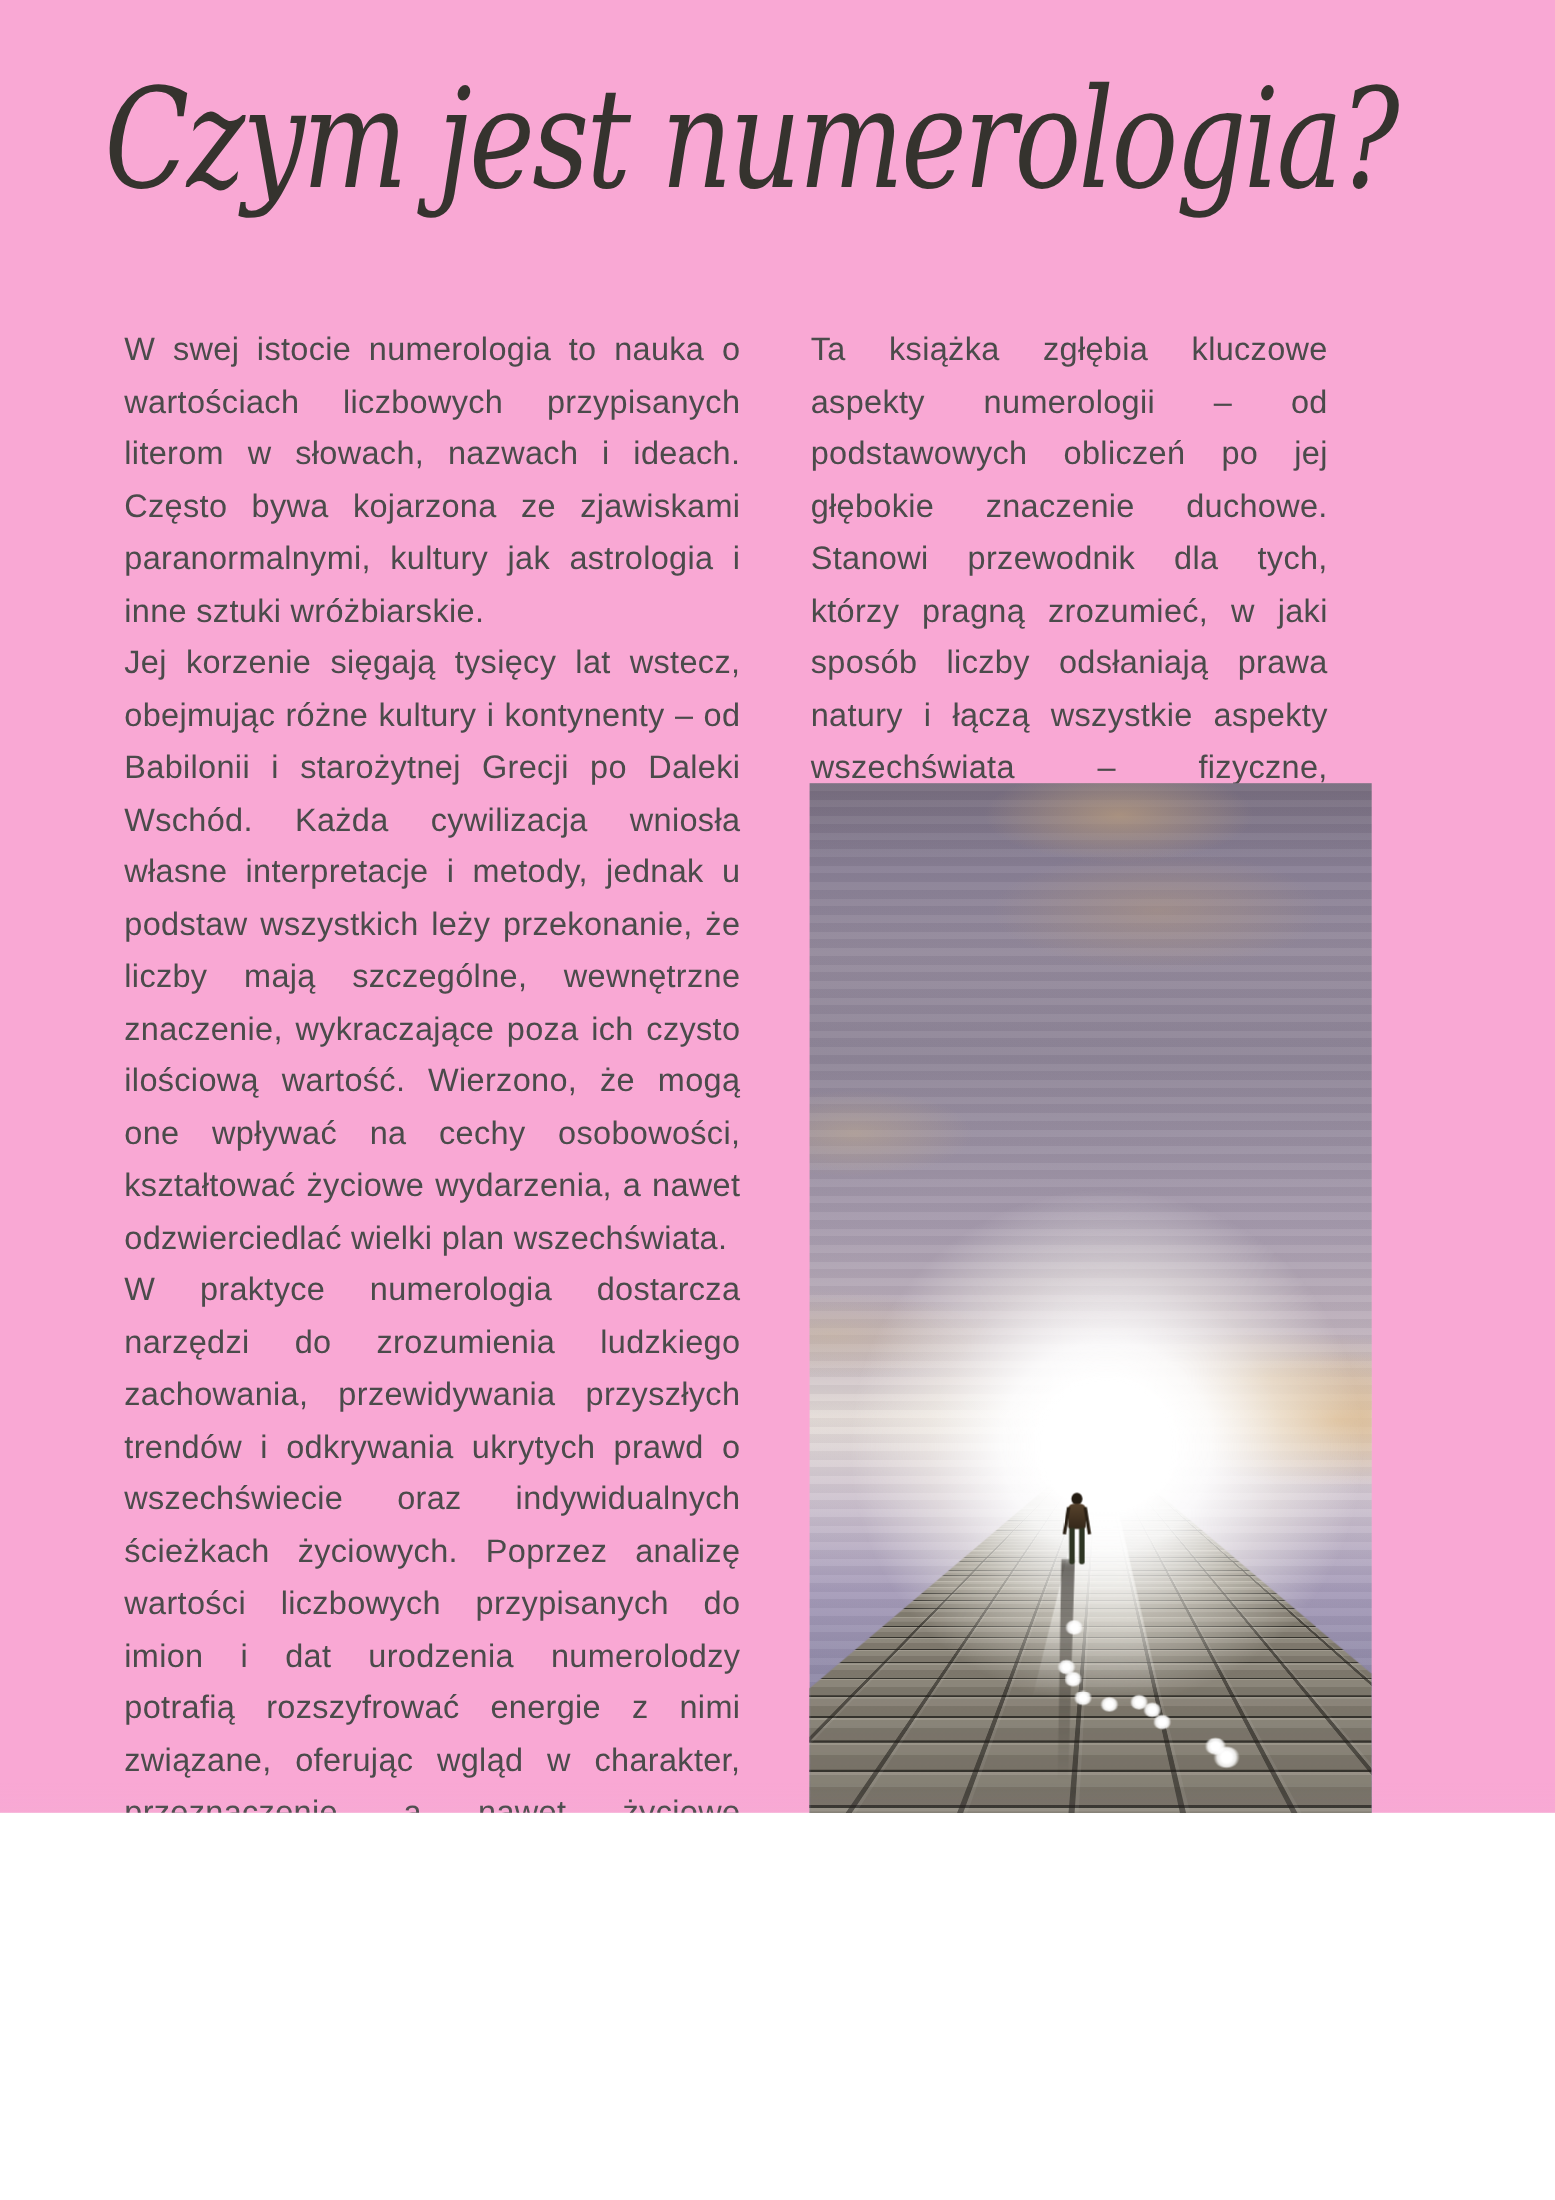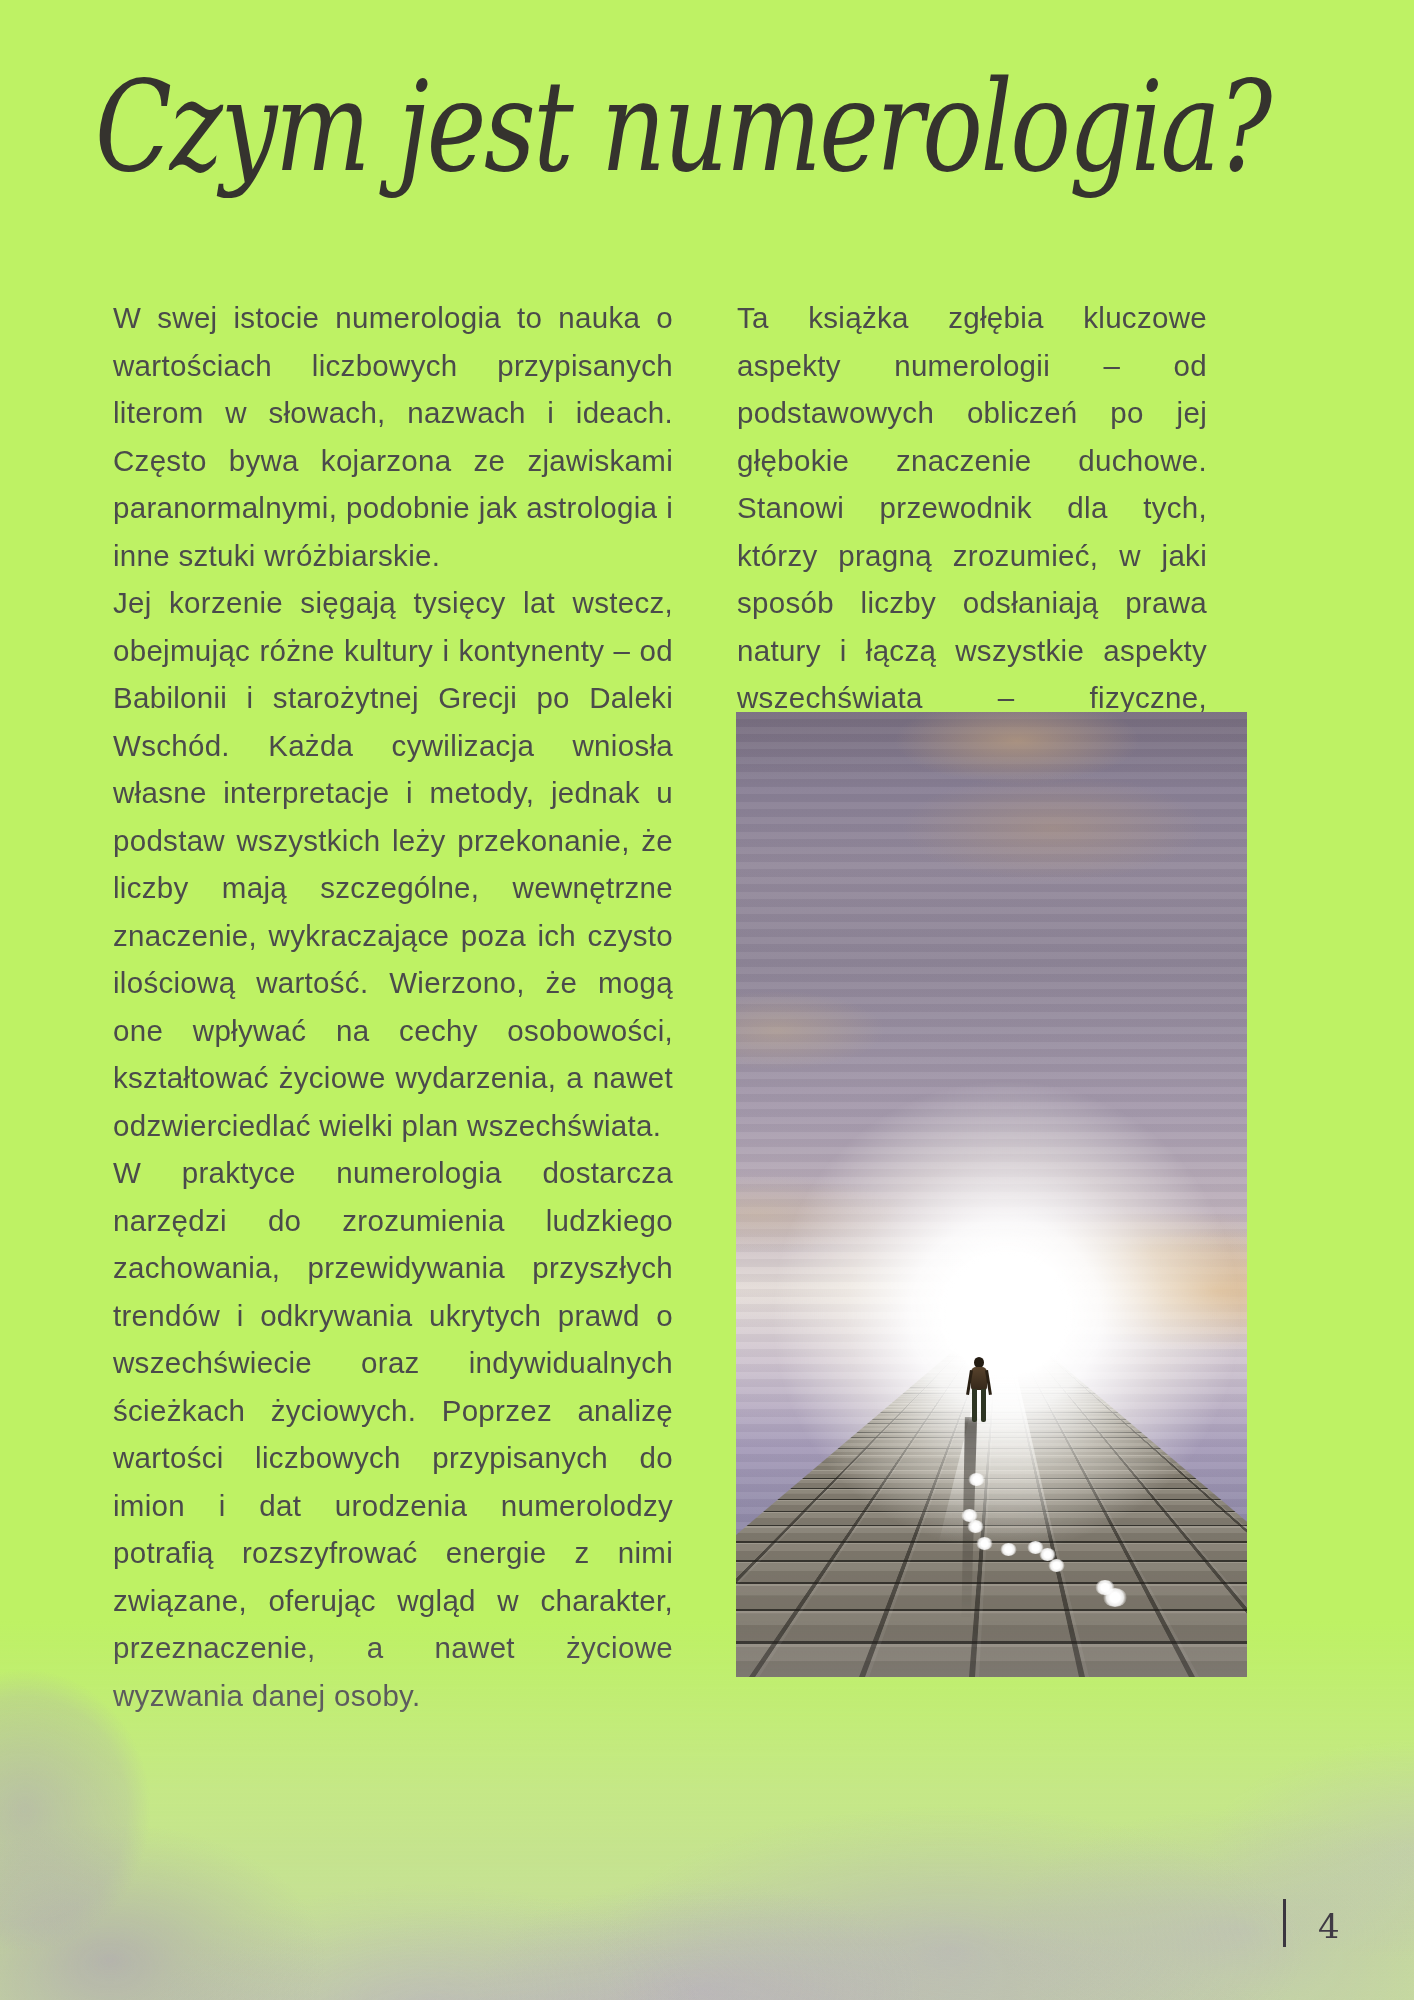--- a/index.html
+++ b/index.html
@@ -1,19 +1,19 @@
 <!DOCTYPE html>
 <html><head>
 <meta charset="utf-8">
 <style>
   html,body{margin:0;padding:0;}
   body{width:1414px;height:2000px;overflow:hidden;}
   .page{
-    position:relative;width:1414px;height:2000px;
-    background:#bef264;
+    position:relative;width:1414px;height:1648px;
+    background:#f9a8d4;
     font-family:"Liberation Sans", sans-serif;
     overflow:hidden;
   }
   
   .title{
     position:absolute;left:95px;top:64px;margin:0;
     font-family:"DejaVu Serif","Liberation Serif",serif;
     font-style:italic;font-weight:400;
     font-size:126px;line-height:1;color:#35332e;
     letter-spacing:-3px;white-space:nowrap;
@@ -135,21 +135,21 @@
   }
 </style>
 </head>
 <body>
 
 <div class="page">
 
   <h1 class="title">Czym jest numerologia?</h1>
 
   <div class="col col-left">
-    <p>W swej istocie numerologia to nauka o wartościach liczbowych przypisanych literom w słowach, nazwach i ideach. Często bywa kojarzona ze zjawiskami paranormalnymi, podobnie jak astrologia i inne sztuki wróżbiarskie.</p>
+    <p>W swej istocie numerologia to nauka o wartościach liczbowych przypisanych literom w słowach, nazwach i ideach. Często bywa kojarzona ze zjawiskami paranormalnymi, kultury jak astrologia i inne sztuki wróżbiarskie.</p>
     <p>Jej korzenie sięgają tysięcy lat wstecz, obejmując różne kultury i kontynenty – od Babilonii i starożytnej Grecji po Daleki Wschód. Każda cywilizacja wniosła własne interpretacje i metody, jednak u podstaw wszystkich leży przekonanie, że liczby mają szczególne, wewnętrzne znaczenie, wykraczające poza ich czysto ilościową wartość. Wierzono, że mogą one wpływać na cechy osobowości, kształtować życiowe wydarzenia, a nawet odzwierciedlać wielki plan wszechświata.</p>
     <p>W praktyce numerologia dostarcza narzędzi do zrozumienia ludzkiego zachowania, przewidywania przyszłych trendów i odkrywania ukrytych prawd o wszechświecie oraz indywidualnych ścieżkach życiowych. Poprzez analizę wartości liczbowych przypisanych do imion i dat urodzenia numerolodzy potrafią rozszyfrować energie z nimi związane, oferując wgląd w charakter, przeznaczenie, a nawet życiowe wyzwania danej osoby.</p>
   </div>
 
   <div class="col col-right">
     <p>Ta książka zgłębia kluczowe aspekty numerologii – od podstawowych obliczeń po jej głębokie znaczenie duchowe. Stanowi przewodnik dla tych, którzy pragną zrozumieć, w jaki sposób liczby odsłaniają prawa natury i łączą wszystkie aspekty wszechświata – fizyczne, emocjonalne i duchowe.</p>
   </div>
 
   <div class="photo">
     <div class="path-area">

